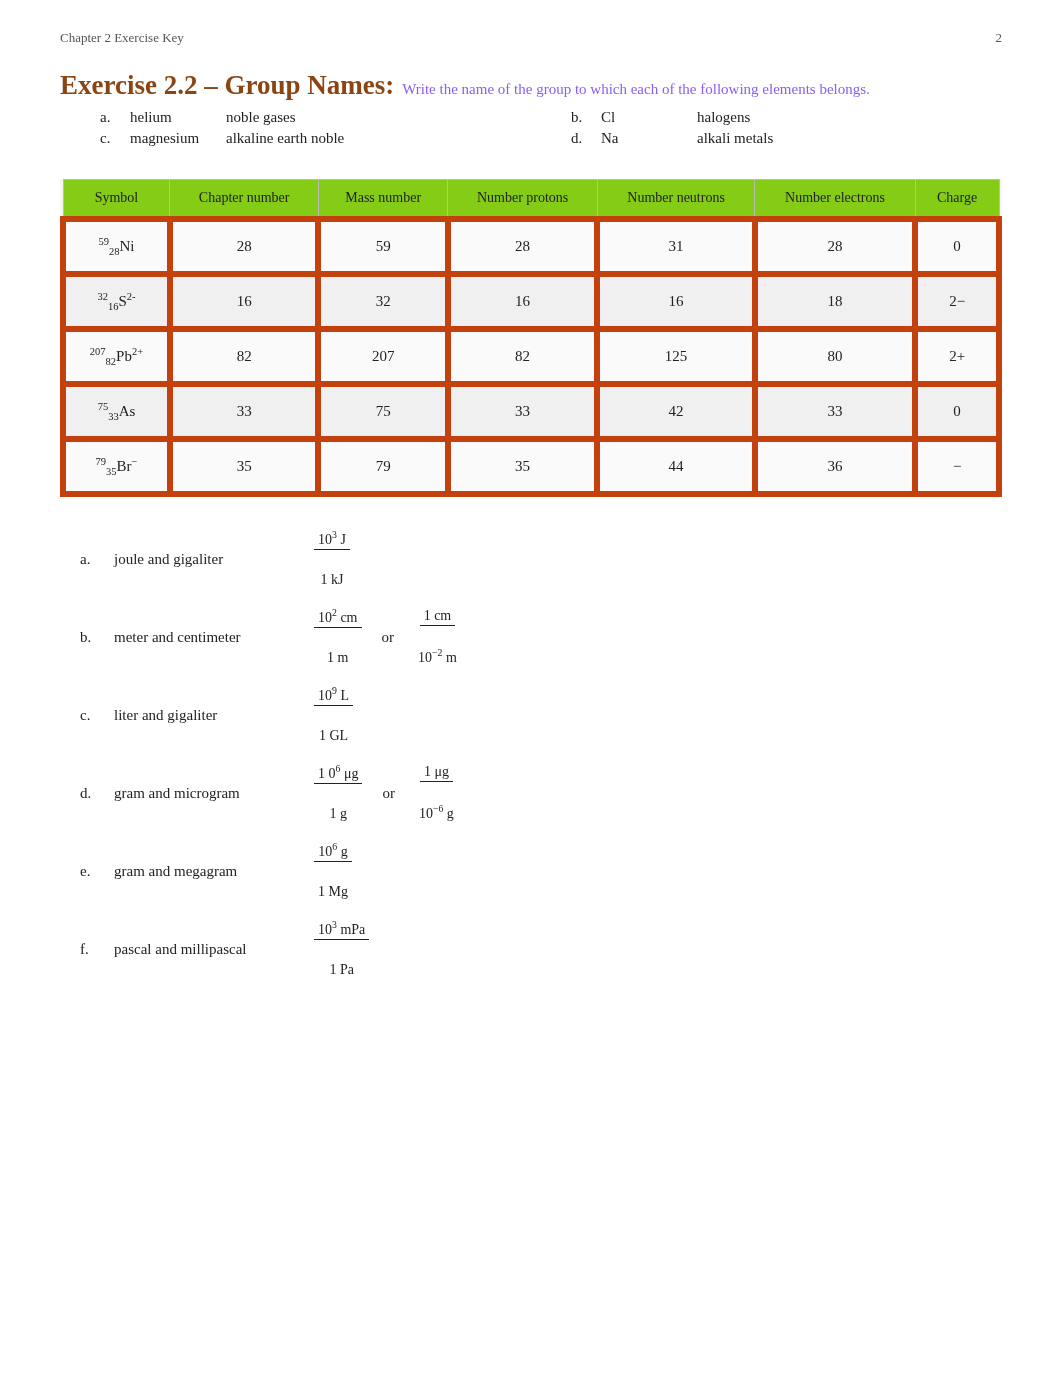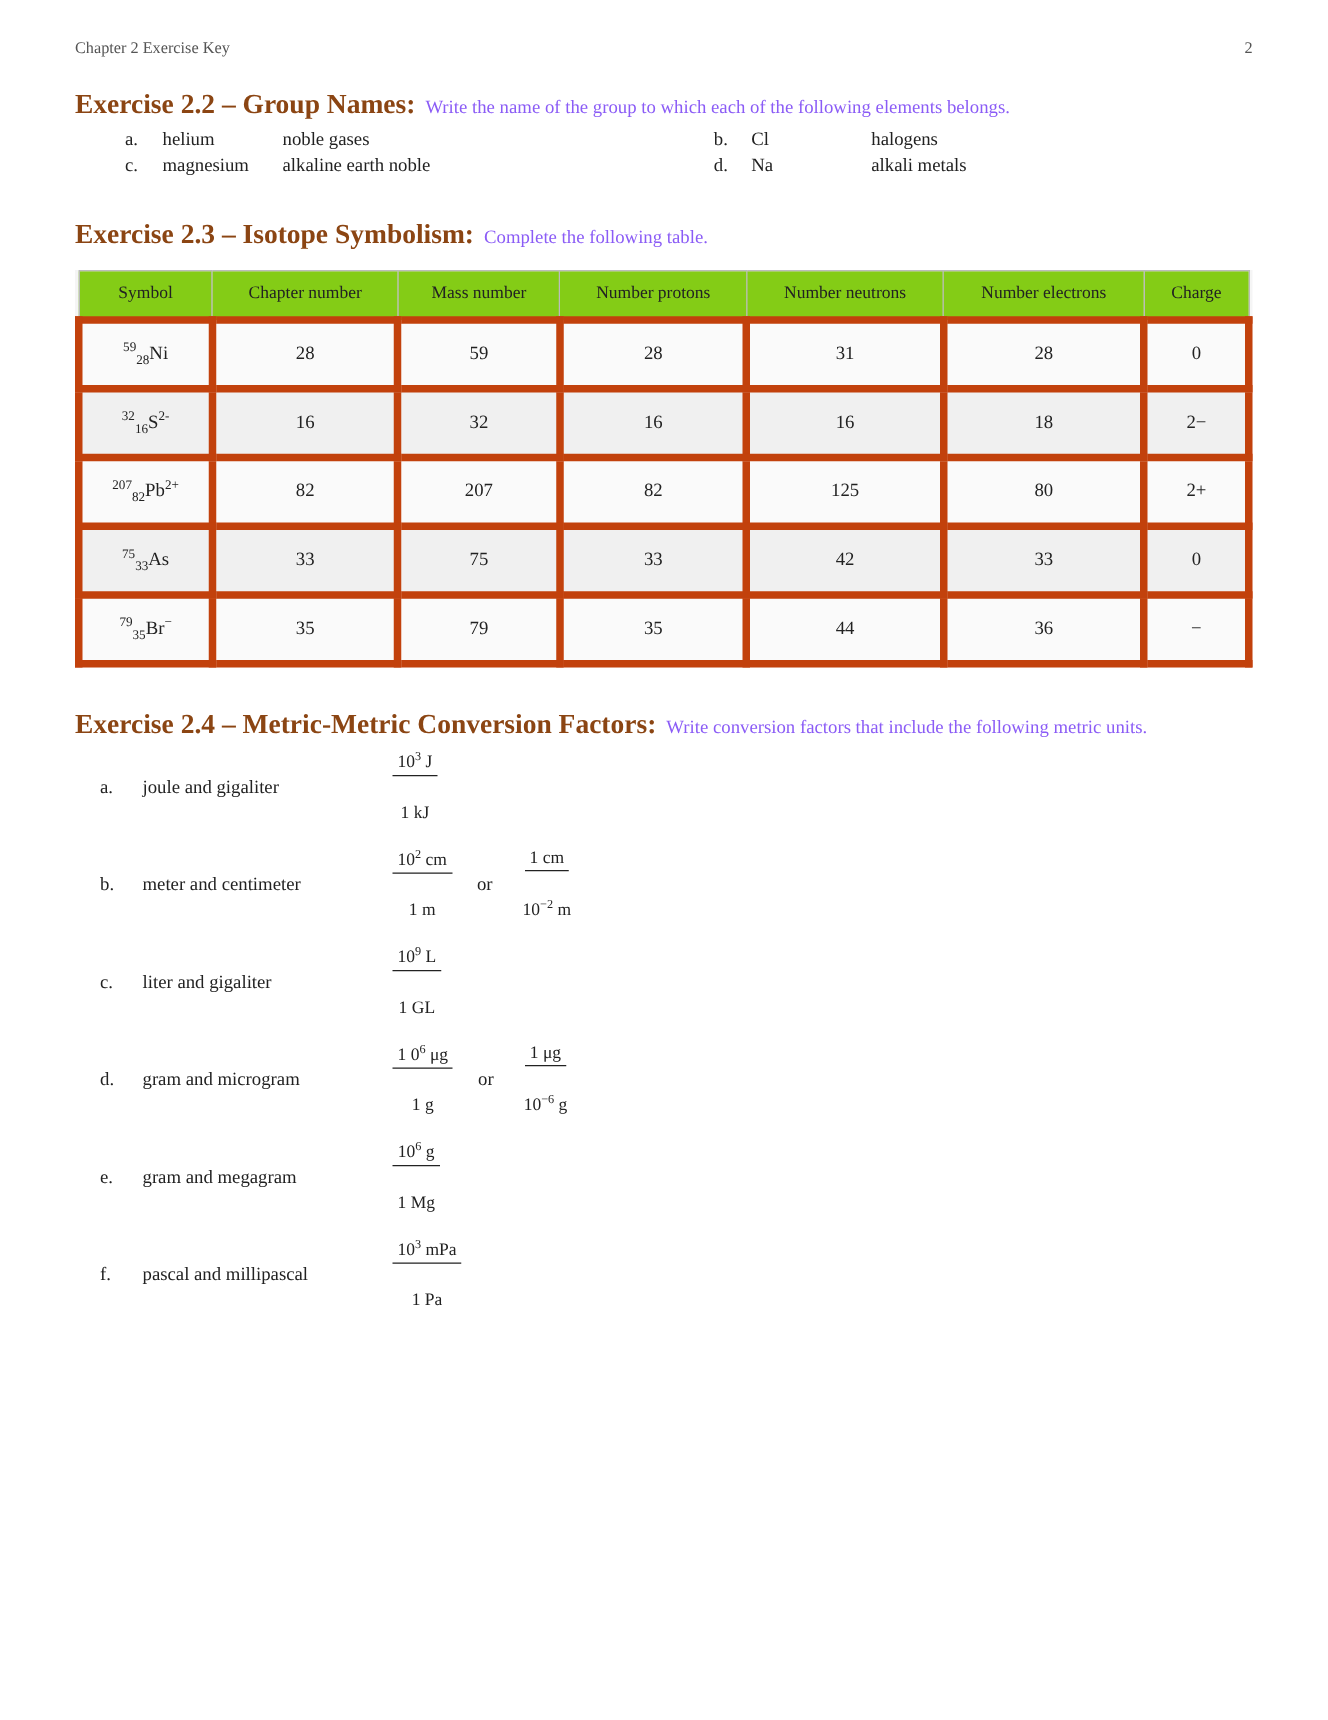--- a/index.html
+++ b/index.html
@@ -12,21 +12,21 @@
       max-width: 1062px;
     }
     .page-header {
       display: flex;
       justify-content: space-between;
       font-size: 13px;
       color: #555;
       margin-bottom: 24px;
     }
     .section-title {
-      font-size: 22px;
+      font-size: 27px;
       color: #8B4513;
       font-weight: bold;
     }
     .section-inline {
       display: flex;
       flex-wrap: wrap;
       align-items: baseline;
       gap: 8px;
       margin-bottom: 8px;
     }
@@ -144,24 +144,20 @@
       </div>
       <div class="list-item">
         <span class="list-label">d.</span>
     <span class="list-element">Na</span>
     <span class="list-group">alkali metals</span>
       </div>
     </div>
 </div>
 
 <div class="exercise-block">
-  <div class="section-inline">
-    <span class="section-title">Exercise 2.3 – Isotope Symbolism:</span>
-    <span class="section-desc">Complete the following table.</span>
-  </div>
   <table class="isotope-table">
     <thead id="isotope-thead">
         <tr>
           <th>Symbol</th>
           <th>Chapter number</th>
           <th>Mass number</th>
           <th>Number protons</th>
           <th>Number neutrons</th>
           <th>Number electrons</th>
           <th>Charge</th>
@@ -211,24 +207,20 @@
           <td>35</td>
           <td>44</td>
           <td>36</td>
           <td>−</td>
         </tr>
       </tbody>
   </table>
 </div>
 
 <div class="exercise-block">
-  <div class="section-inline">
-    <span class="section-title">Exercise 2.4 – Metric-Metric Conversion Factors:</span>
-    <span class="section-desc">Write conversion factors that include the following metric units.</span>
-  </div>
   <ul class="conversion-list" id="conversion-list">
       <li class="conversion-item">
     <span class="conv-label">a.</span>
     <span class="conv-desc">joule and gigaliter</span>
     <span class="fraction">
       <span class="numer">10<sup>3</sup> J</span>
       <span class="denom">1 kJ</span>
     </span>
 
   </li>

